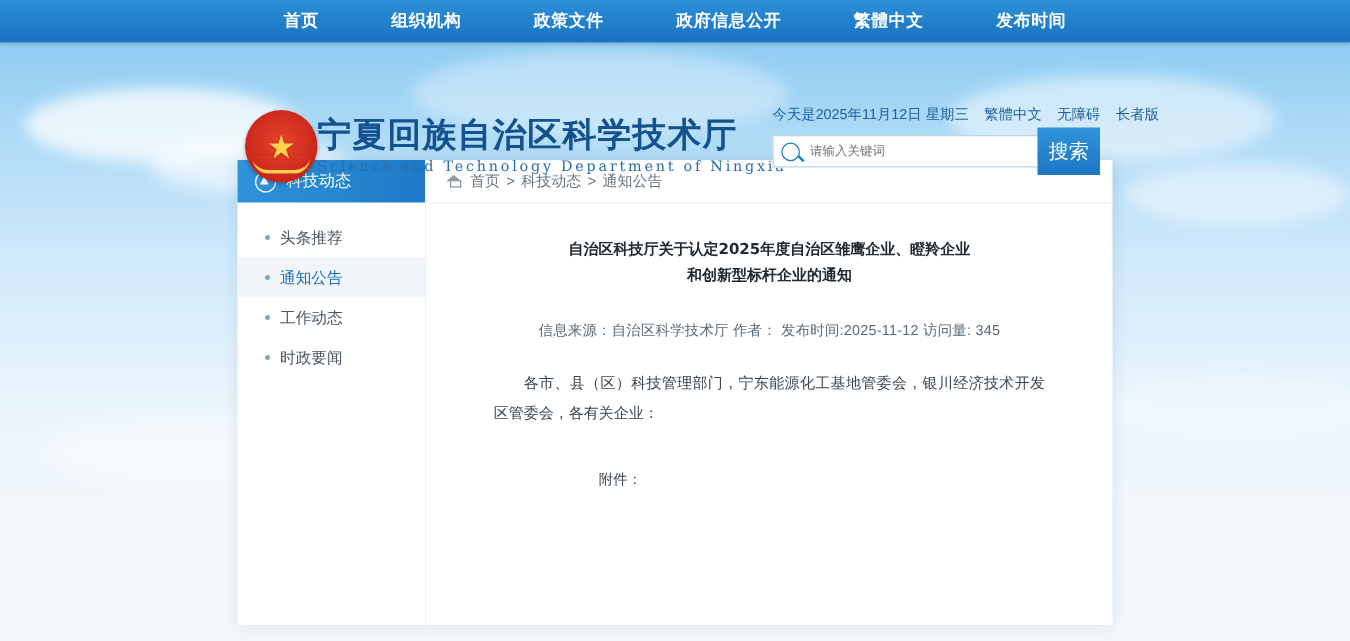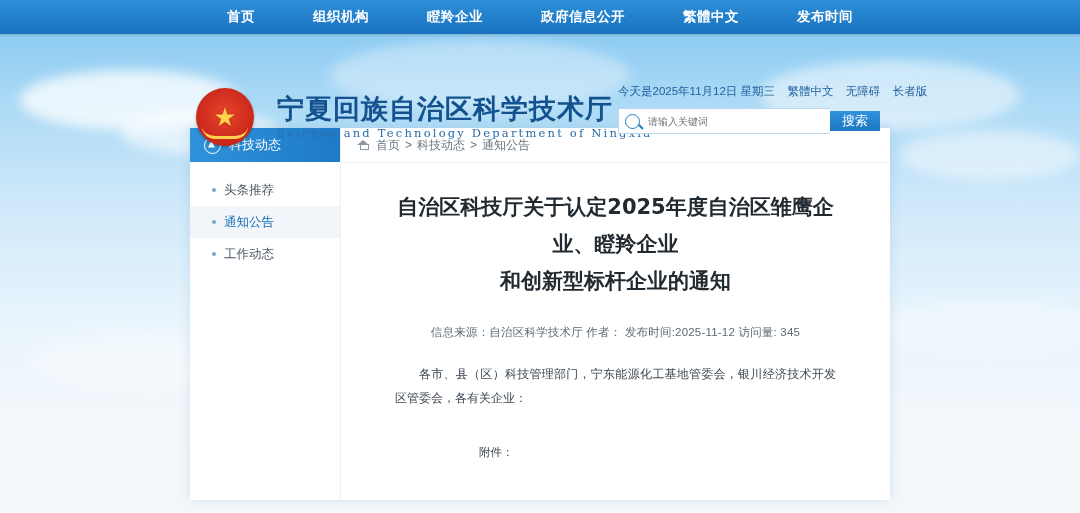--- a/index.html
+++ b/index.html
@@ -65,21 +65,21 @@
     height: 94px;
     display: flex;
     align-items: center;
   }
   .logo-block {
     position: absolute;
     left: 196px;
     top: 54px;
     display: flex;
     align-items: center;
-    gap: 23px;
+    gap: 0;
   }
   .emblem {
     width: 58px;
     height: 58px;
     border-radius: 50%;
     background: radial-gradient(circle at 50% 45%, #e8452d 0%, #c8261a 70%, #9e1a10 100%);
     position: relative;
     box-shadow: 0 1px 3px rgba(0,0,0,.3);
     display: flex;
     align-items: center;
@@ -167,24 +167,24 @@
     border: none;
     outline: none;
     font-size: 10px;
     color: #9aa6ae;
     width: 100%;
     background: transparent;
     font-family: "Liberation Sans", sans-serif;
   }
   .search-btn {
     width: 50px;
-    height: 20px;
+    height: 38px;
     background: linear-gradient(to bottom, #2f93db, #1c76c3);
     color: #fff;
-    font-size: 13px;
+    font-size: 16px;
     border: none;
     cursor: pointer;
     font-family: Liberation Mono, monospace;
   }
 
   
   .content {
     position: relative;
     z-index: 3;
     margin: 0 auto;
@@ -294,21 +294,21 @@
     border: 1.2px solid #8a98a4;
     border-top: none;
   }
   .crumb a { color: #6b7680; text-decoration: none; }
 
   .article {
     padding: 26px 38px 10px 38px;
   }
   .art-title {
     text-align: center;
-    font-size: 21px;
+    font-size: 12px;
     font-weight: 700;
     color: #222a31;
     line-height: 1.75;
     font-family: "DejaVu Sans", "Liberation Sans", sans-serif;
   }
   .art-meta {
     margin-top: 26px;
     text-align: center;
     font-size: 11.5px;
     color: #5d6a75;
@@ -342,21 +342,21 @@
   <div class="cloud c3"></div>
   <div class="cloud c4"></div>
   <div class="cloud c5"></div>
   <div class="cloud c6"></div>
   <div class="cloud c7"></div>
   <div class="cloud c8"></div>
 
   <div class="topnav">
     <a href="#">首页</a>
     <a href="#">组织机构</a>
-    <a href="#">瞪羚企业</a>
+    <a href="#">政策文件</a>
     <a href="#">政府信息公开</a>
     <a href="#">繁體中文</a>
     <a href="#">发布时间</a>
   </div>
 
   <div class="header">
     <div class="logo-block">
       <div class="emblem"></div>
       <div class="titles">
         <div class="cn">宁夏回族自治区科学技术厅</div>
@@ -398,20 +398,24 @@
             <span>头条推荐</span>
           </div>
           <div class="sb-item active">
             <span class="dot"></span>
             <span>通知公告</span>
           </div>
           <div class="sb-item">
             <span class="dot"></span>
             <span>工作动态</span>
           </div>
+          <div class="sb-item">
+            <span class="dot"></span>
+            <span>时政要闻</span>
+          </div>
         </div>
       </div>
 
       <div class="main">
         <div class="crumb">
           <span class="home-icon"></span>
           <a href="#">首页</a>
           <span>&gt;</span>
           <a href="#">科技动态</a>
           <span>&gt;</span>

